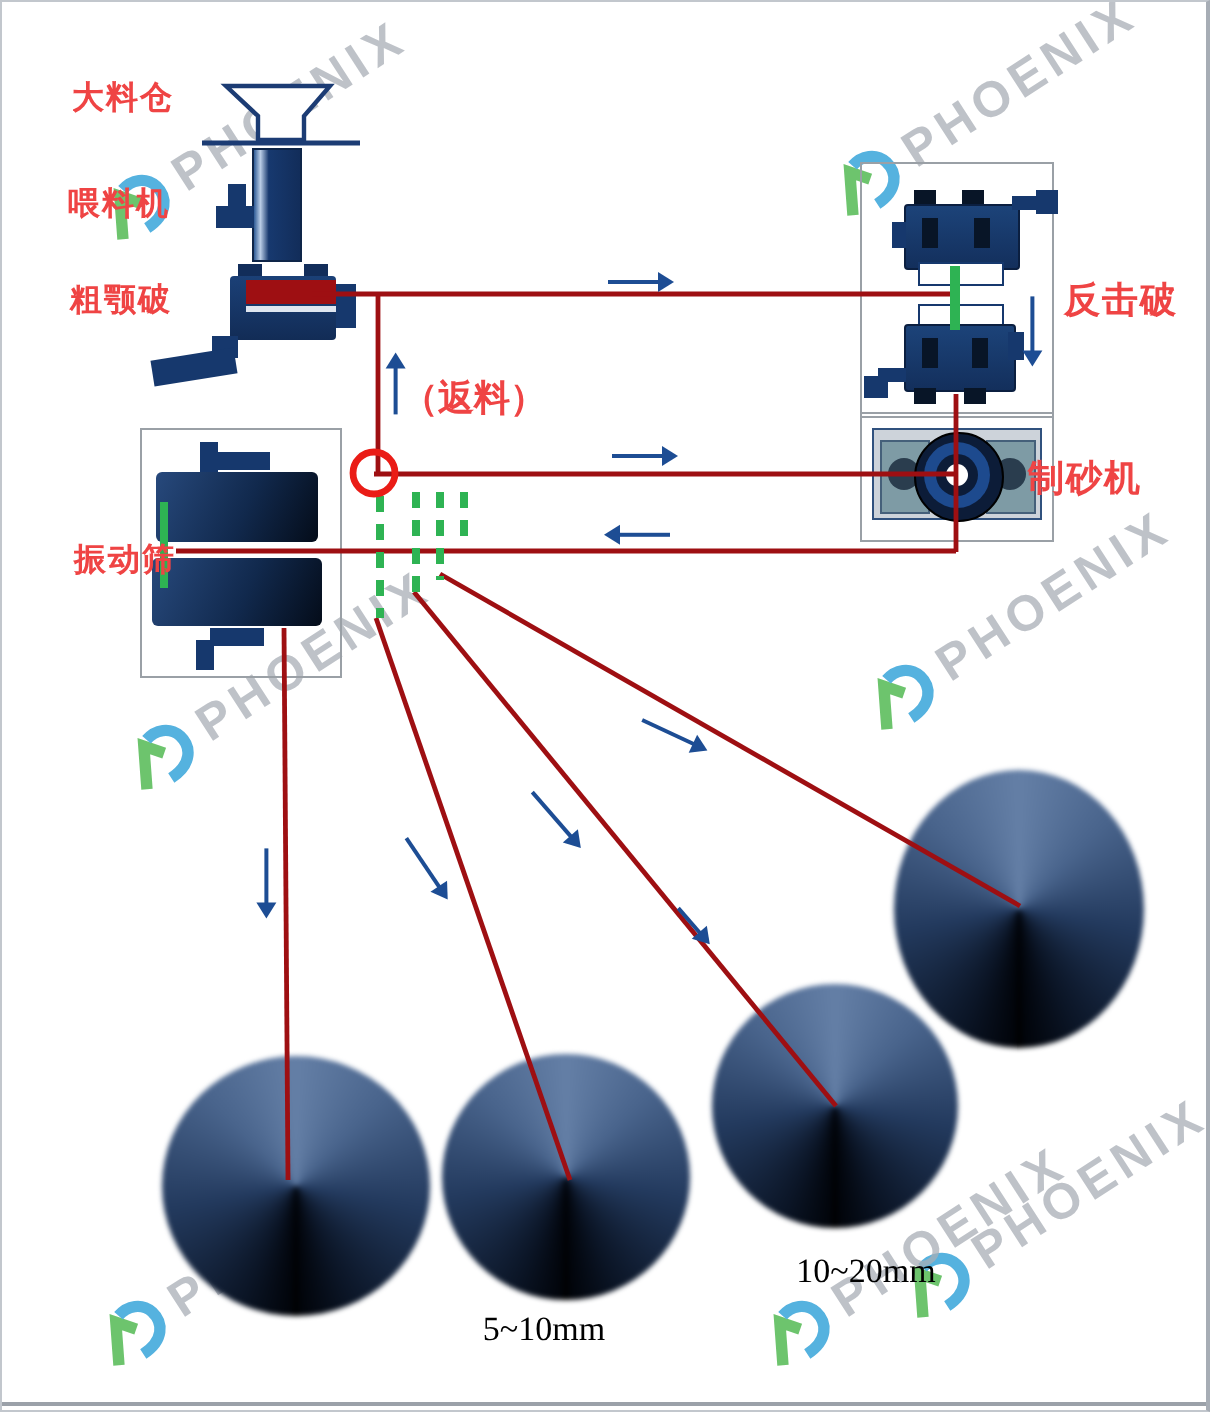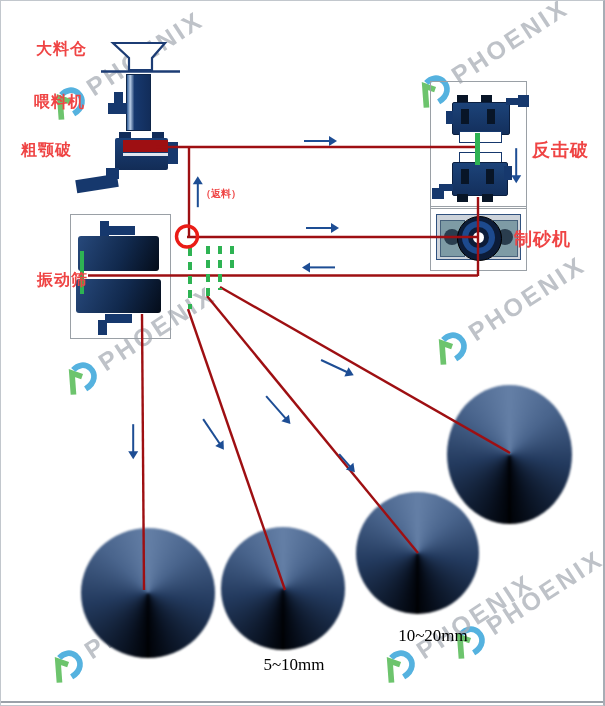--- a/index.html
+++ b/index.html
@@ -33,21 +33,21 @@
   
   .lines{position:absolute;left:0;top:0;z-index:40;pointer-events:none;}
   
   .arrow{position:absolute;height:2.4px;background:#1d4d94;transform-origin:left center;z-index:45;}
   .arrow::after{content:"";position:absolute;right:-7px;top:-3.8px;border-left:8px solid #1d4d94;
     border-top:5px solid transparent;border-bottom:5px solid transparent;}
   
   .lbl{position:absolute;z-index:50;color:#ef4444;font-weight:bold;font-size:16px;
     white-space:nowrap;letter-spacing:1px;}
   .lbl-big{font-size:18px;}
-  .lbl-small{font-size:10px;letter-spacing:0;}
+  .lbl-small{font-size:18px;letter-spacing:0;}
   .pile-lbl{position:absolute;z-index:50;color:#000;font-size:17px;width:110px;
     text-align:center;font-family:"Liberation Serif",serif;}
   .title-box{position:absolute;left:423px;top:3px;width:178px;height:17px;z-index:60;
     border:1px solid #3c3c3c;background:#fff;text-align:center;line-height:17px;
     font-size:12.5px;font-weight:bold;color:#000;}
   .bottom-rule{position:absolute;left:0;top:700px;width:605px;height:2px;background:#9ba1a9;z-index:60;}
 </style>
 </head>
 <body>
 
@@ -194,23 +194,23 @@
   <div class="arrow" style="left:334px;top:265px;width:26px;transform:rotate(180deg);"></div>
   <div class="arrow" style="left:515px;top:146px;width:28px;transform:rotate(90deg);"></div>
   <div class="arrow" style="left:132px;top:422px;width:28px;transform:rotate(90deg);"></div>
   <div class="arrow" style="left:202px;top:417px;width:30px;transform:rotate(56deg);"></div>
   <div class="arrow" style="left:265px;top:394px;width:30px;transform:rotate(49deg);"></div>
   <div class="arrow" style="left:338px;top:452px;width:17px;transform:rotate(49deg);"></div>
   <div class="arrow" style="left:320px;top:358px;width:29px;transform:rotate(25deg);"></div>
 
   <div class="lbl" style="left:35px;top:38px;">大料仓</div>
   <div class="lbl" style="left:33px;top:91px;">喂料机</div>
-  <div class="lbl" style="left:20px;top:139px;">粗颚破</div>
+  <div class="lbl" style="left:34px;top:139px;">粗颚破</div>
   <div class="lbl" style="left:36px;top:269px;">振动筛</div>
   <div class="lbl lbl-small" style="left:200px;top:186px;">（返料）</div>
   <div class="lbl lbl-big" style="left:531px;top:137px;">反击破</div>
   <div class="lbl lbl-big" style="left:513px;top:226px;">制砂机</div>
 
-  <div class="pile-lbl" style="left:238px;top:654px;">5~10mm</div>
+  <div class="pile-lbl" style="left:216px;top:654px;">5~10mm</div>
   <div class="pile-lbl" style="left:377px;top:625px;">10~20mm</div>
 
   <div class="bottom-rule"></div>
 </div>
 
 </body></html>

